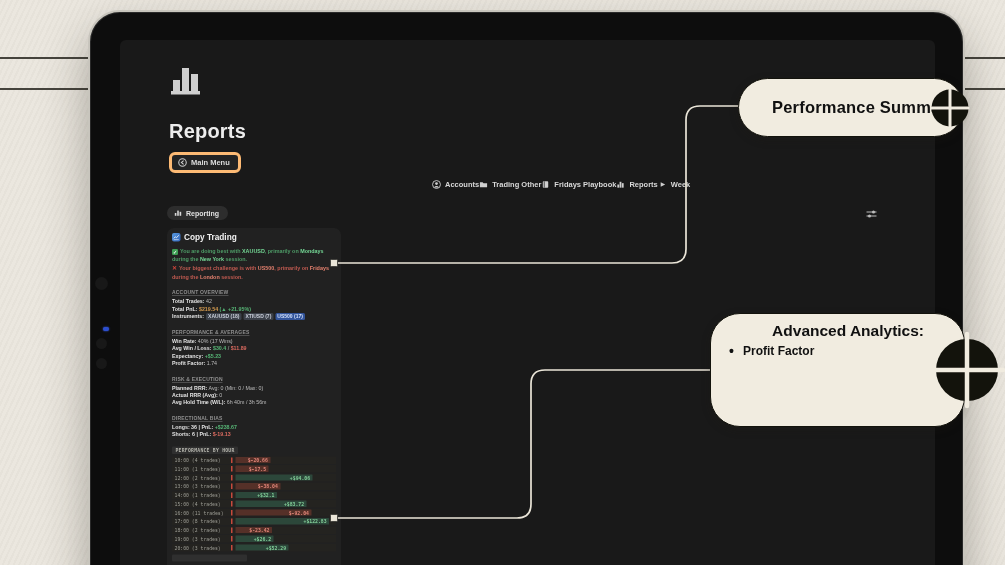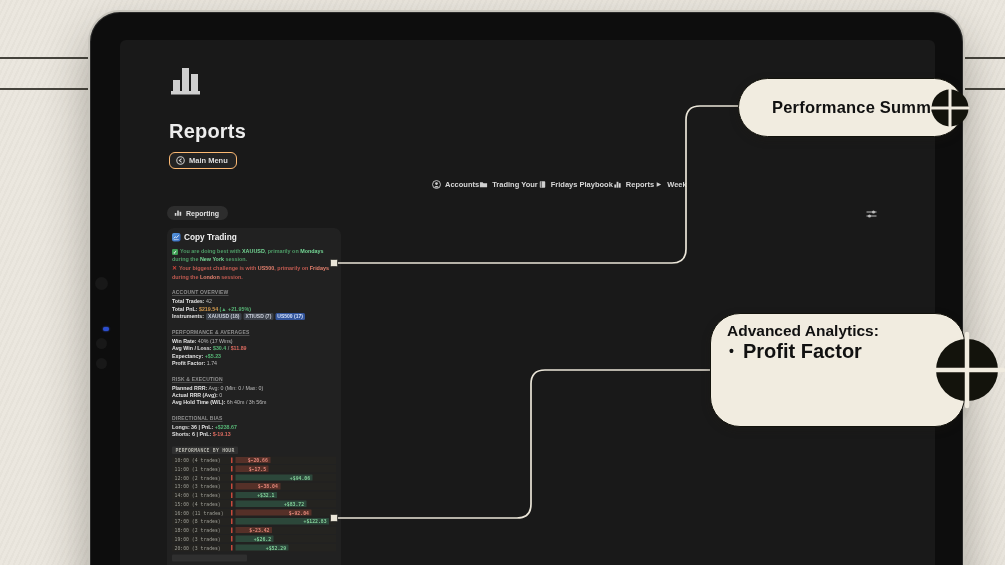--- a/index.html
+++ b/index.html
@@ -22,21 +22,21 @@
   .c2 { left:6px; top:326px; width:11px; height:11px; }
   .c3 { left:6px; top:346px; width:11px; height:11px; }
   .sensor-blue { position:absolute; left:13px; top:315px; width:6px; height:4px;
     background:#2c4ecf; border-radius:2px; box-shadow:0 0 2px #3a5ce0; }
 
   
   .page-icon { position:absolute; left:49px; top:22px; width:36px; height:36px; }
   .page-title { position:absolute; left:49px; top:80px; font-size:20px; font-weight:bold;
     color:#ededed; letter-spacing:.2px; }
   .main-menu { position:absolute; left:49px; top:112px; display:flex; align-items:center; gap:4px;
-    background:#232323; border:1px solid #fdba74; border-radius:6px; padding:3px 8px 3px 6px;
+    background:#232323; border:3px solid #fdba74; border-radius:6px; padding:3px 8px 3px 6px;
     color:#dcdcdc; font-size:7.5px; font-weight:bold; cursor:pointer; }
   .mm-icon { width:9px; height:9px; display:inline-block; }
 
   .nav-tabs { position:absolute; left:312px; top:140px; display:flex; align-items:center; }
   .nav-item { display:flex; align-items:center; gap:4px; color:#d8d8d8; font-size:7.5px;
     font-weight:bold; white-space:nowrap; cursor:pointer; }
   .nav-ico { width:9px; height:9px; display:inline-block; flex:none; }
 
   .view-row { position:absolute; left:47px; top:163px; width:710px; }
   .reporting-tab { display:inline-flex; align-items:center; gap:4px; background:#2d2d2d;
@@ -100,23 +100,23 @@
   
   .callout { position:absolute; background:#f1ece0; border:1.6px solid #13130c;
     box-shadow:0 3px 8px rgba(30,28,20,.25); color:#111; }
   .callout-ps { left:738px; top:78px; width:226px; height:59px; border-radius:30px;
     display:flex; align-items:center; padding-left:33px; }
   .ps-label { font-size:16.5px; font-weight:bold; letter-spacing:.2px; }
   .plus-circle { position:absolute; display:block; }
   .plus-small { right:-10px; top:50%; transform:translateY(-50%); width:46px; height:46px; }
   .callout-aa { left:710px; top:313px; width:255px; height:114px; border-radius:30px;
     padding:8px 40px 8px 16px; }
-  .aa-title { text-align:left; font-size:15.5px; font-weight:bold; margin-bottom:2px; }
+  .aa-title { text-align:right; font-size:15.5px; font-weight:bold; margin-bottom:2px; }
   .aa-list { list-style:none; }
-  .aa-list li { font-size:20px; font-weight:bold; line-height:19.5px; padding-left:16px; position:relative; }
+  .aa-list li { font-size:12px; font-weight:bold; line-height:19.5px; padding-left:16px; position:relative; }
   .aa-list li::before { content:"•"; position:absolute; left:2px; font-size:14px; }
   .plus-big { right:-43px; top:50%; transform:translateY(-50%); width:80px; height:80px; }
 </style>
 </head>
 <body>
 
 <div class="canvas">
   <div class="bg-line line1"></div>
   <div class="bg-line line2"></div>
 
@@ -154,21 +154,21 @@
                 <circle cx="5" cy="5" r="4.4" fill="none" stroke="#cfcfcf" stroke-width="1"></circle>
                 <circle cx="5" cy="4" r="1.5" fill="#cfcfcf"></circle>
                 <path d="M2.4 8.2 a2.8 2.4 0 0 1 5.2 0" fill="#cfcfcf"></path>
               </svg></span>
             <span>Accounts</span>
           </div>
           <div class="nav-item">
             <span class="nav-ico"><svg viewBox="0 0 10 10">
                 <path d="M1 2.5 h3 l1 1 h4 v4.5 h-8 z" fill="#cfcfcf"></path>
               </svg></span>
-            <span>Trading Your</span>
+            <span>Trading Other</span>
           </div>
           <div class="nav-item">
             <span class="nav-ico"><svg viewBox="0 0 10 10">
                 <rect x="2" y="1.5" width="6" height="7" rx="0.8" fill="#cfcfcf"></rect>
                 <line x1="3.6" y1="1.5" x2="3.6" y2="8.5" stroke="#191919" stroke-width="0.8"></line>
               </svg></span>
             <span>Fridays Playbook</span>
           </div>
           <div class="nav-item">
             <span class="nav-ico"><svg viewBox="0 0 10 10">

